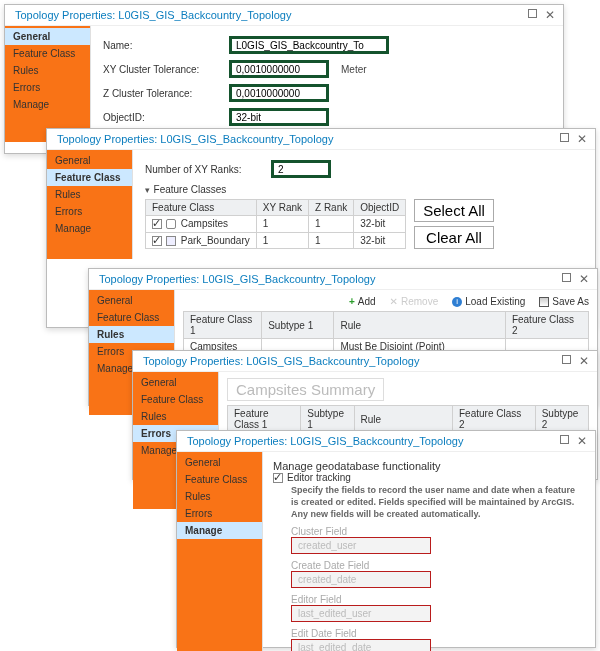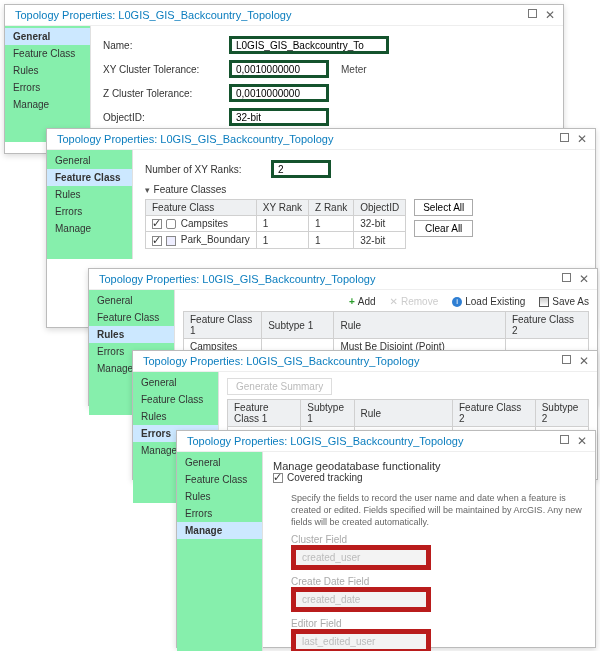--- a/index.html
+++ b/index.html
@@ -30,21 +30,21 @@
     color: #0b7dbe;
     font-size: 11px;
   }
   .winctrl { display: flex; gap: 8px; }
   .icon-sq { width:9px; height:9px; border:1px solid #777; display:inline-block; }
   .icon-x { font-size: 12px; color:#666; line-height:1; }
   .body { display:flex; }
   .sidebar {
     width: 86px;
     border-right: 1px solid #e0e0e0;
-    background: #86efac;
+    background: #f97316;
     padding-top: 2px;
   }
   .sidebar-item {
     padding: 3px 8px;
     font-size: 10px;
     color: #333;
     cursor: default;
   }
   .sidebar-item.active {
     background: #cce8ff;
@@ -72,39 +72,39 @@
     border: 1px solid #d0d0d0;
     padding: 2px 6px;
     text-align:left;
     background:#fff;
   }
   .tbl th { background:#eef0f2; font-weight:400; color:#333;}
   .btn {
     border:1px solid #aaa;
     background:#fff;
     padding:2px 8px;
-    font-size:10px;
+    font-size:15px;
     cursor:default;
     white-space:nowrap;
   }
   .btn.disabled { color:#bbb; border-color:#ddd;}
   .toolbar { display:flex; gap:14px; justify-content:flex-end; margin-bottom:4px; align-items:center;}
   .tool { display:flex; align-items:center; gap:3px; font-size:10px; color:#333;}
   .tool.disabled { color:#ccc;}
   .ck { width:10px; height:10px; border:1px solid #888; display:inline-block; vertical-align:middle; margin-right:4px; position:relative;}
   .ck.checked::after { content:"✓"; position:absolute; top:-3px; left:-1px; font-size:11px; color:#333;}
   .muted { color:#aaa; }
-  .field-box { border:5px solid #b91c1c; background:#f3f3f3; padding:2px 6px; width:140px; color:#bbb; margin-bottom:6px;}
+  .field-box { border:1px solid #b91c1c; background:#f3f3f3; padding:2px 6px; width:140px; color:#bbb; margin-bottom:6px;}
   .fc-icon { display:inline-block; width:10px; height:10px; border:1px solid #888; vertical-align:middle; margin-right:2px;}
   .fc-icon.poly { background:#eef; }
   .fc-icon.pt   { border-radius:2px; background:#fff;}
   .plus  { color:#2a9d2a; font-weight:bold; }
   .info  { width:10px;height:10px;border-radius:50%;background:#2f7fd3;color:#fff;display:inline-flex;align-items:center;justify-content:center;font-size:8px;}
   .save  { width:10px;height:10px;border:1px solid #555;background:linear-gradient(#ccc,#fff);display:inline-block;}
-  .desc { font-size:9px; color:#666; margin:10px 0 6px 18px; line-height:1.3;}
+  .desc { font-size:9px; color:#666; margin:2px 0 6px 18px; line-height:1.3;font-weight:bold;}
   .sub { margin-left:18px;}
   .hdr2 { font-size:11px; color:#333; margin-bottom:0;}
 </style>
 </head>
 <body>
 
 <div class="dialog" style="left:4px; top:4px; width:560px; height:150px;">
   <div class="titlebar">
     <span class="title">Topology Properties: L0GIS_GIS_Backcountry_Topology</span>
     <div class="winctrl">
@@ -273,21 +273,21 @@
   </div>
   <div class="body">
     <div class="sidebar">
       <div class="sidebar-item">General</div>
       <div class="sidebar-item">Feature Class</div>
       <div class="sidebar-item">Rules</div>
       <div class="sidebar-item active">Errors</div>
       <div class="sidebar-item">Manage</div>
     </div>
     <div class="content" style="padding:6px 8px;">
-      <button class="btn disabled">Generate Summary</button>
+      <button class="btn disabled">Campsites Summary</button>
       <div style="height:4px"></div>
       <table class="tbl" style="width:100%;">
         <tbody>
             <tr>
           <th>Feature Class 1</th>
           <th>Subtype 1</th>
           <th>Rule</th>
           <th>Feature Class 2</th>
           <th>Subtype 2</th>
         </tr>
@@ -329,21 +329,21 @@
   <div class="body">
     <div class="sidebar">
       <div class="sidebar-item">General</div>
       <div class="sidebar-item">Feature Class</div>
       <div class="sidebar-item">Rules</div>
       <div class="sidebar-item">Errors</div>
       <div class="sidebar-item active">Manage</div>
     </div>
     <div class="content" style="padding:8px 10px;">
       <div class="hdr2">Manage geodatabase functionality</div>
-      <div><span class="ck checked"></span><span>Covered tracking</span></div>
+      <div><span class="ck checked"></span><span>Editor tracking</span></div>
       <div class="desc">Specify the fields to record the user name and date when a feature is created or edited. Fields specified will be maintained by ArcGIS. Any new fields will be created automatically.</div>
       <div class="sub">
         <div class="muted">Cluster Field</div>
         <div class="field-box">created_user</div>
         <div class="muted">Create Date Field</div>
         <div class="field-box">created_date</div>
         <div class="muted">Editor Field</div>
         <div class="field-box">last_edited_user</div>
         <div class="muted">Edit Date Field</div>
         <div class="field-box">last_edited_date</div>

